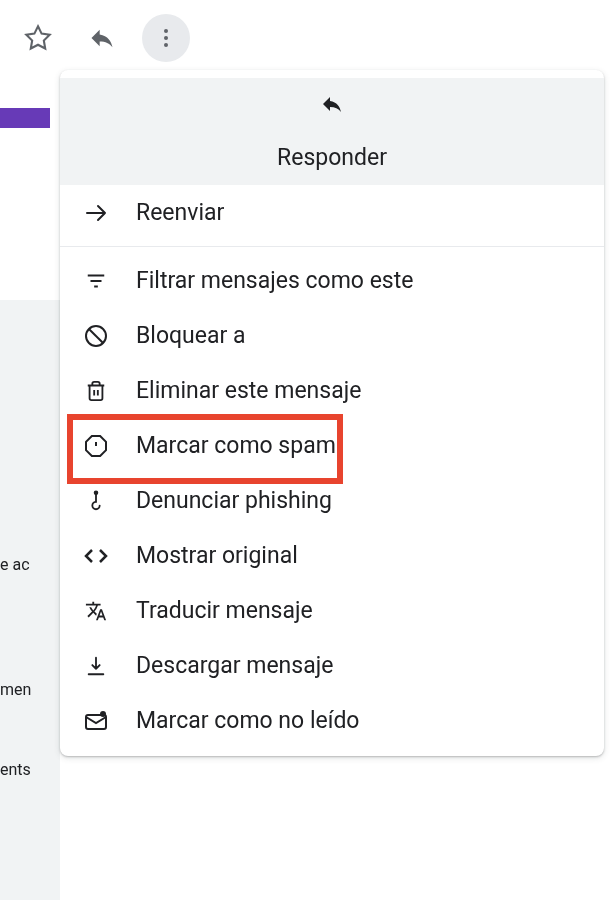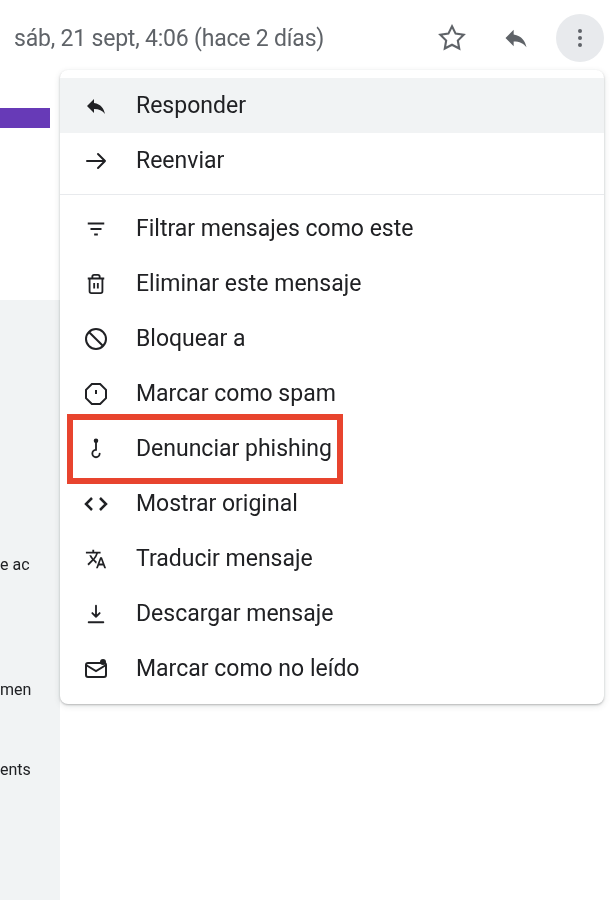--- a/index.html
+++ b/index.html
@@ -75,20 +75,21 @@
     .menu-item {
       display: flex;
       align-items: center;
       padding: 14px 24px;
       cursor: pointer;
       gap: 28px;
       position: relative;
     }
     .menu-item.highlighted {
       background: #f1f3f4;
+      flex-direction: column;
     }
     .menu-item-icon {
       width: 24px;
       height: 24px;
       display: flex;
       align-items: center;
       justify-content: center;
       flex-shrink: 0;
     }
     .menu-item-label {
@@ -108,21 +109,20 @@
       left: 67px;
       width: 276px;
       height: 70px;
       z-index: 100;
     }
   </style>
 </head>
 <body>
 
 <div class="top-bar">
-  <span class="timestamp">sáb, 21 sept, 4:06 (hace 2 días)</span>
   <div class="icon-btn">
     <svg width="28" height="28" viewBox="0 0 24 24" fill="none" stroke="#5f6368" stroke-width="1.8">
       <path d="M12 2l3.09 6.26L22 9.27l-5 4.87 1.18 6.88L12 17.77l-6.18 3.25L7 14.14 2 9.27l6.91-1.01L12 2z"></path>
     </svg>
   </div>
   <div class="icon-btn">
     <svg width="28" height="28" viewBox="0 0 24 24" fill="#5f6368">
       <path d="M10 9V5l-7 7 7 7v-4.1c5 0 8.5 1.6 11 5.1-1-5-4-10-11-11z"></path>
     </svg>
   </div>
@@ -164,34 +164,34 @@
   <div class="menu-item">
     <span class="menu-item-icon">
       <svg width="22" height="22" viewBox="0 0 24 24" fill="#202124">
           <path d="M3 5h18v2H3zm3 6h12v2H6zm4 6h4v2h-4z"></path>
         </svg>
     </span>
     <span class="menu-item-label">Filtrar mensajes como este</span>
   </div>
   <div class="menu-item">
     <span class="menu-item-icon">
+      <svg width="24" height="24" viewBox="0 0 24 24" fill="none" stroke="#202124" stroke-width="2">
+          <circle cx="12" cy="12" r="10"></circle>
+          <line x1="4.93" y1="4.93" x2="19.07" y2="19.07"></line>
+        </svg>
+    </span>
+    <span class="menu-item-label">Bloquear a</span>
+  </div>
+  <div class="menu-item">
+    <span class="menu-item-icon">
       <svg width="22" height="22" viewBox="0 0 24 24" fill="none" stroke="#202124" stroke-width="2">
           <path d="M3 6h18M8 6V4a2 2 0 012-2h4a2 2 0 012 2v2m3 0v14a2 2 0 01-2 2H7a2 2 0 01-2-2V6h14zM10 11v6M14 11v6"></path>
         </svg>
     </span>
     <span class="menu-item-label">Eliminar este mensaje</span>
-  </div>
-  <div class="menu-item">
-    <span class="menu-item-icon">
-      <svg width="24" height="24" viewBox="0 0 24 24" fill="none" stroke="#202124" stroke-width="2">
-          <circle cx="12" cy="12" r="10"></circle>
-          <line x1="4.93" y1="4.93" x2="19.07" y2="19.07"></line>
-        </svg>
-    </span>
-    <span class="menu-item-label">Bloquear a</span>
   </div>
   <div class="menu-item">
     <span class="menu-item-icon">
       <svg width="24" height="24" viewBox="0 0 24 24" fill="none" stroke="#202124" stroke-width="2">
           <path d="M7.86 2h8.28L22 7.86v8.28L16.14 22H7.86L2 16.14V7.86L7.86 2zM12 8v4M12 16h.01"></path>
         </svg>
     </span>
     <span class="menu-item-label">Marcar como spam</span>
   </div>
   <div class="menu-item">

